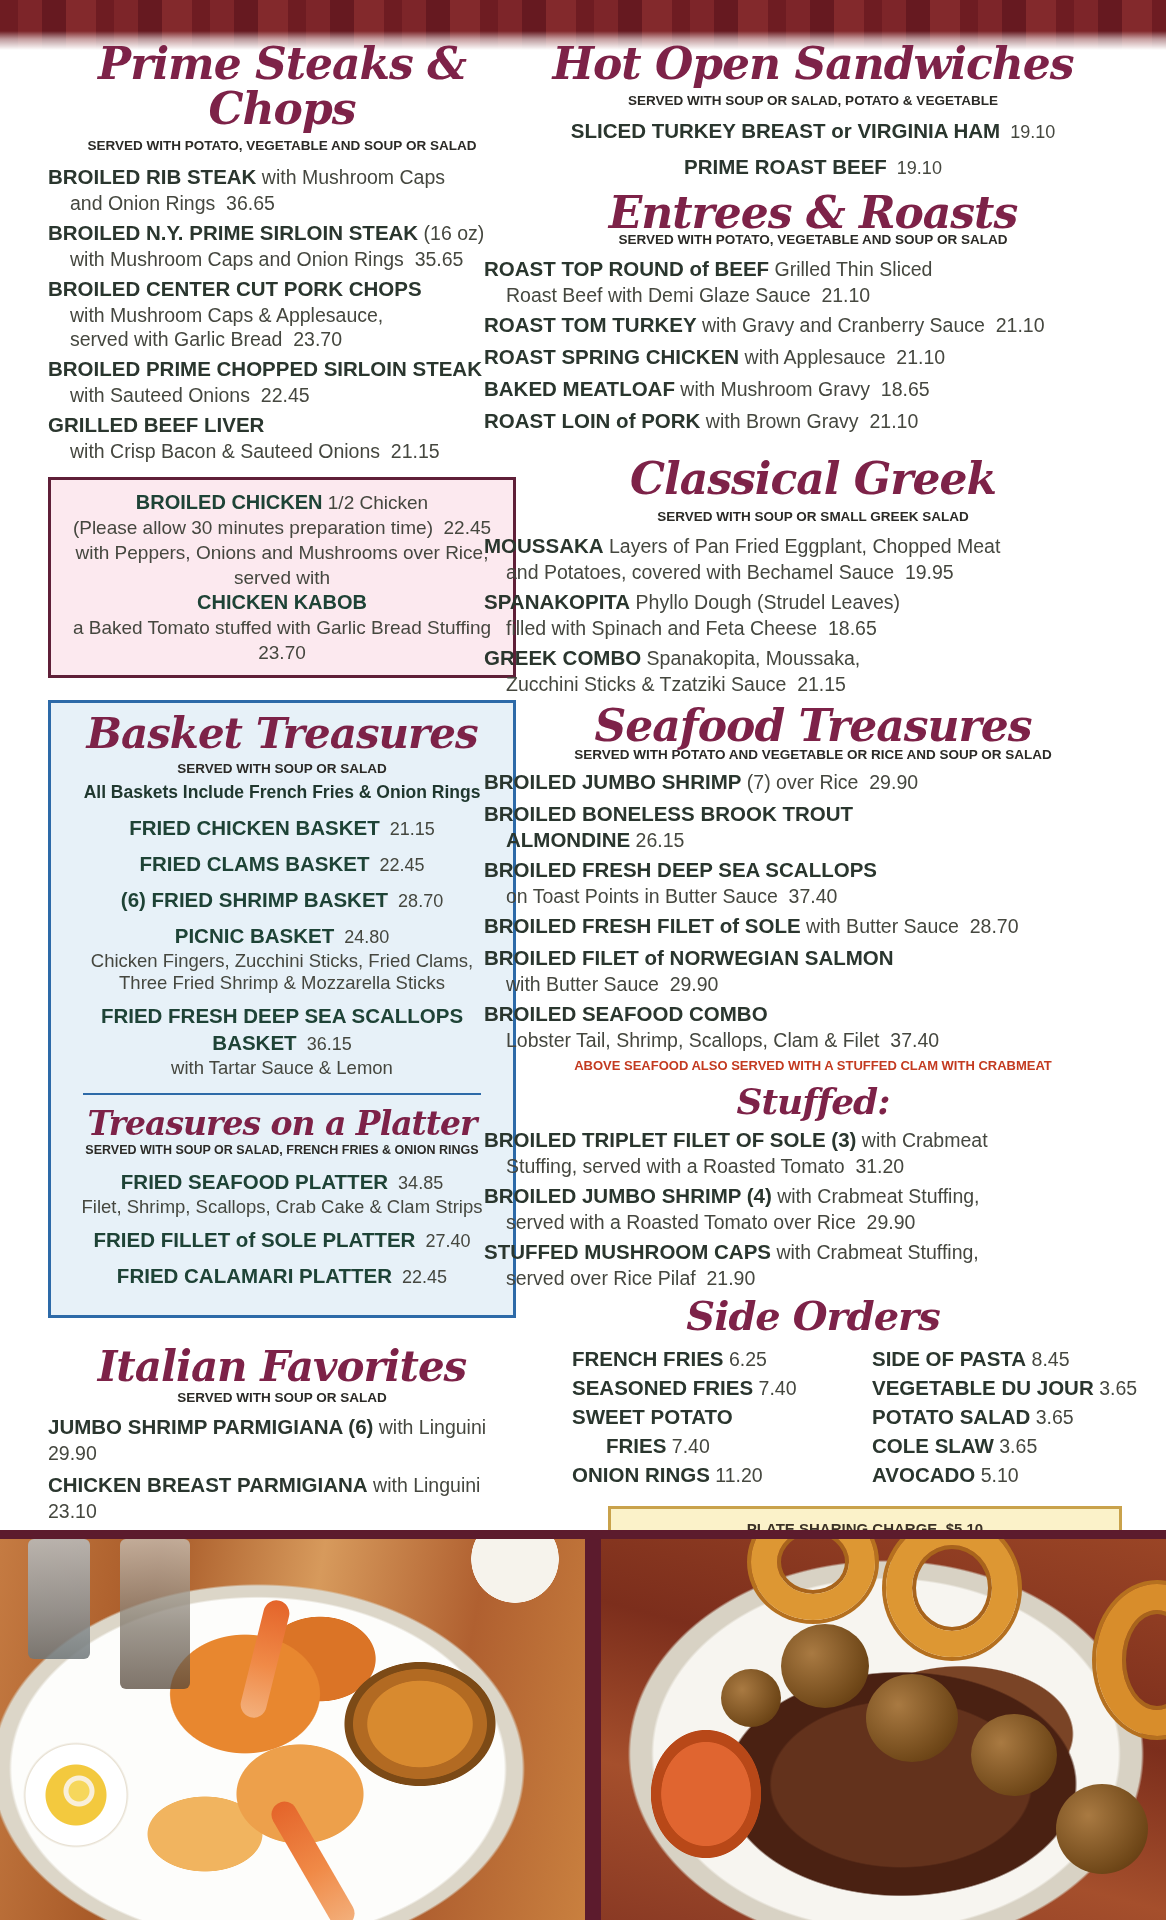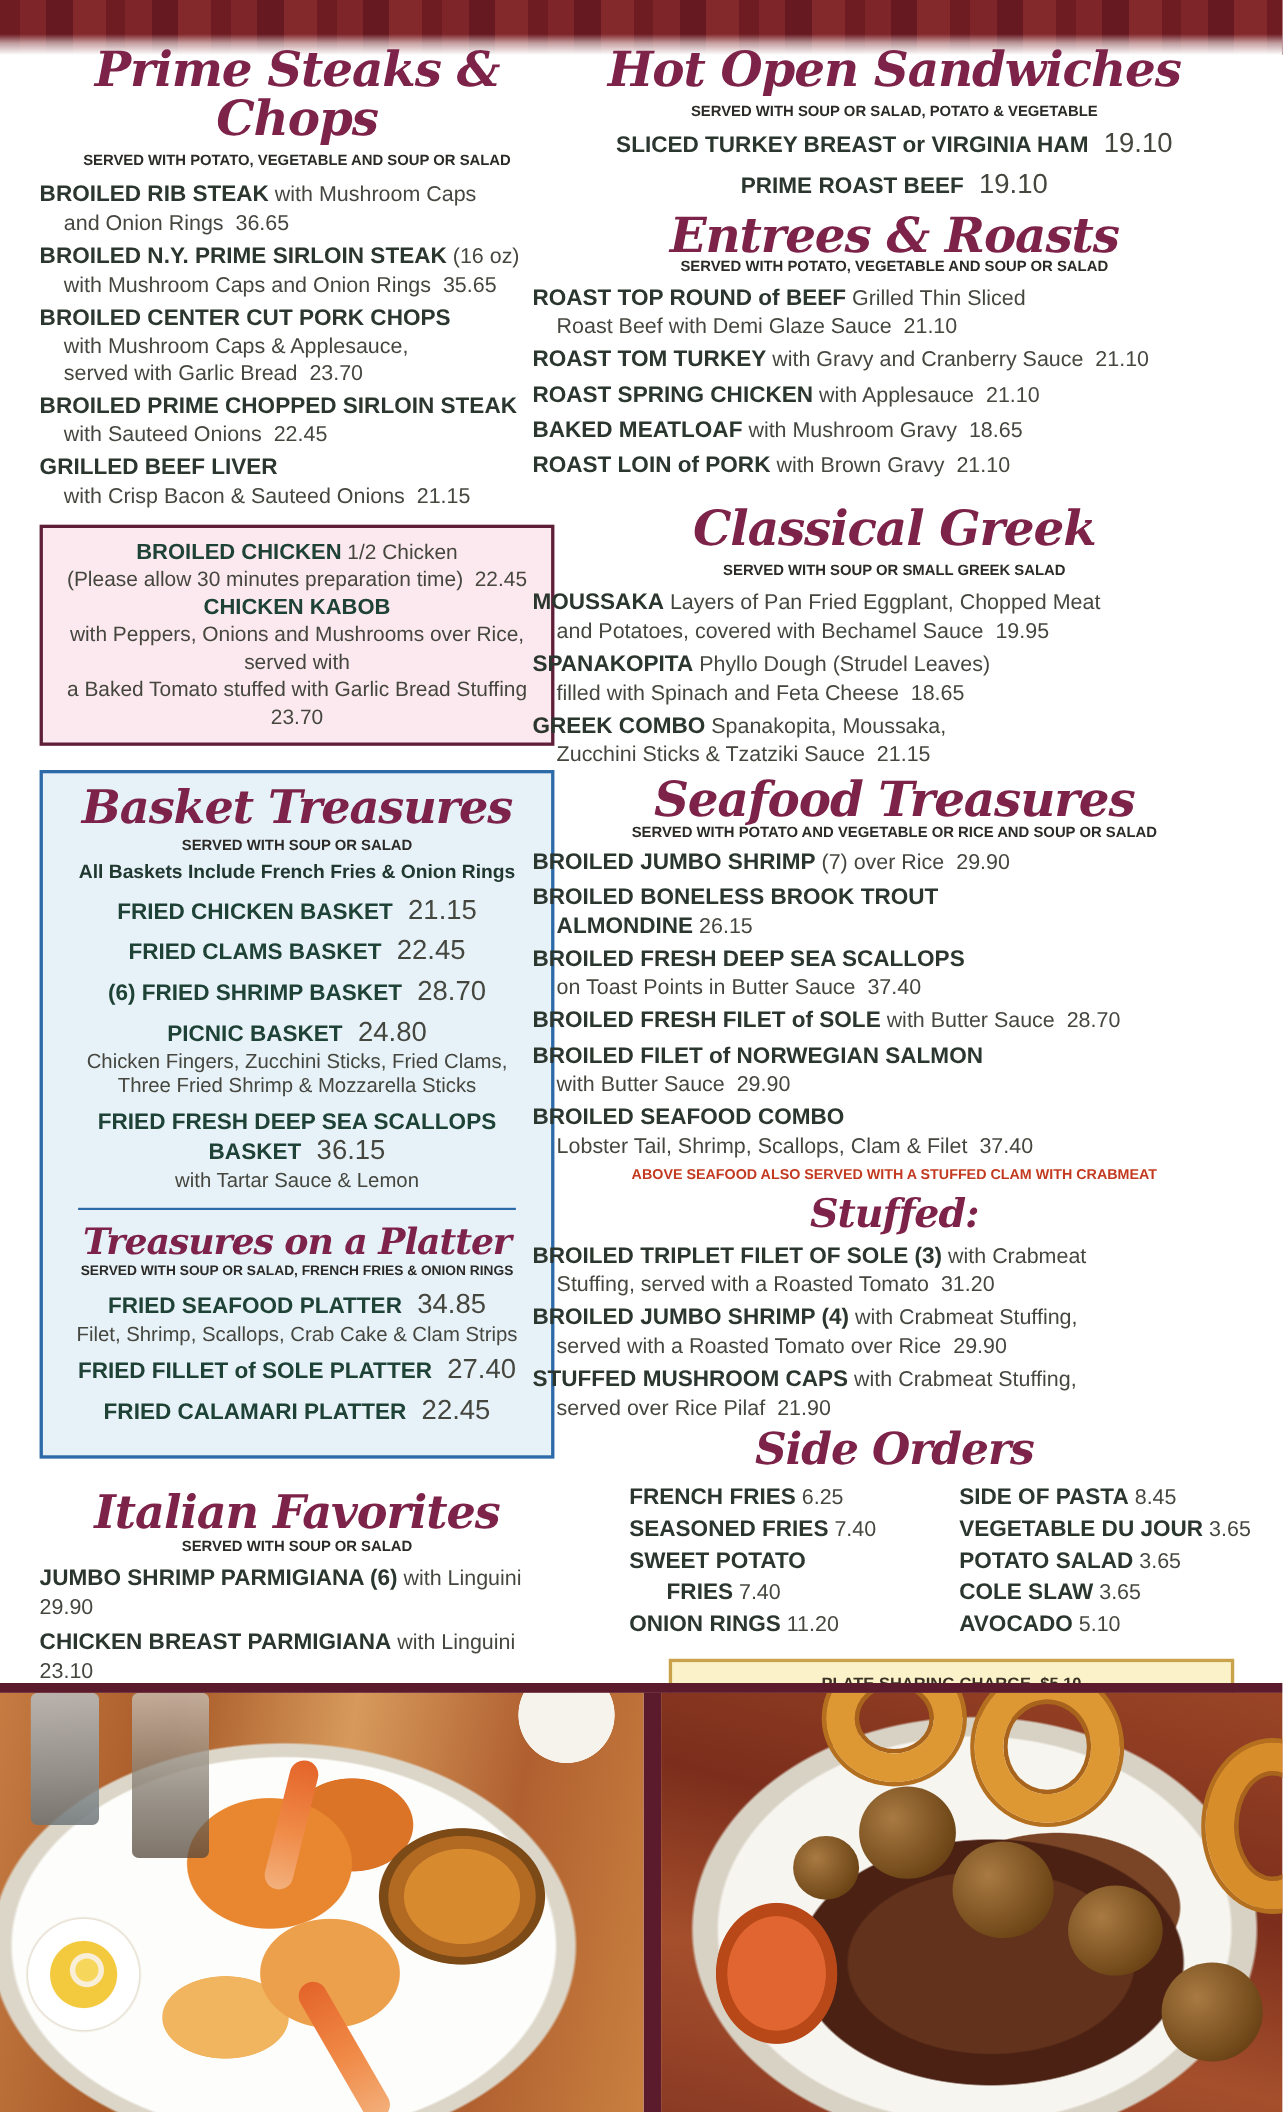--- a/index.html
+++ b/index.html
@@ -9,21 +9,21 @@
   }
   
   .top-band{
     position:absolute;top:0;left:0;width:1166px;height:50px;
     background:
       linear-gradient(to bottom, rgba(255,255,255,0) 0 62%, rgba(255,255,255,.55) 78%, #ffffff 100%),
       repeating-linear-gradient(90deg,#6e1c22 0 18px,#7d2529 18px 42px,#661920 42px 66px,#83292c 66px 96px),
       #76212a;
   }
   
-  .col-left{position:absolute;left:36px;top:42px;width:468px;}
+  .col-left{position:absolute;left:48px;top:42px;width:468px;}
   .col-right{position:absolute;left:484px;top:42px;width:658px;}
   
   .script-title{
     font-family:"DejaVu Serif", serif;font-style:italic;font-weight:bold;
     color:#7d2248;text-align:center;line-height:1.02;letter-spacing:-1px;
   }
   .t44{font-size:44px;} .t42{font-size:42px;} .t40{font-size:40px;}
   .t36{font-size:36px;} .t34{font-size:33px;}
   .subtitle{
     font-weight:bold;color:#2b2a26;text-align:center;
@@ -33,21 +33,21 @@
   .items{margin-top:10px;}
   .mi{margin-bottom:6px;}
   .mi-head{white-space:pre-wrap;line-height:24px;}
   .mi-name{font-weight:bold;color:#2a362e;font-size:20.5px;}
   .mi-reg{color:#45473f;font-size:19.5px;}
   .mi-line{margin-left:22px;white-space:pre-wrap;line-height:24px;color:#45473f;font-size:19.5px;}
   
   .ci{text-align:center;margin-bottom:9px;}
   .ci-head{white-space:pre-wrap;line-height:25px;}
   .ci-bold{font-weight:bold;color:#1e4336;font-size:20.5px;}
-  .ci-price{color:#45473f;font-size:25px;}
+  .ci-price{color:#45473f;font-size:18px;}
   .ci-desc{white-space:pre-wrap;line-height:22px;font-size:18.5px;color:#45473f;}
   
   .pink-box{
     margin-top:14px;border:3px solid #5f1f38;background:#fcE9ef;background:#fce9ef;
     padding:10px 20px;text-align:center;
   }
   .pb-line{white-space:pre-wrap;line-height:25px;font-size:19px;color:#45473f;}
   .pb-bold{font-weight:bold;color:#1e4336;font-size:20px;}
   
   .blue-box{
@@ -164,22 +164,22 @@
       <div class="mi">
         <div class="mi-head"><span class="mi-name">GRILLED BEEF LIVER</span></div>
         <div class="mi-line">with Crisp Bacon &amp; Sauteed Onions  21.15</div>
       </div>
     </div>
 
   <div class="pink-box">
     <div>
         <div class="pb-line"><span class="pb-bold">BROILED CHICKEN</span><span class="pb-reg"> 1/2 Chicken</span></div>
         <div class="pb-line"><span class="pb-reg">(Please allow 30 minutes preparation time)  22.45</span></div>
+        <div class="pb-line"><span class="pb-reg">with Peppers, Onions and Mushrooms over Rice, served with</span></div>
         <div class="pb-line"><span class="pb-bold">CHICKEN KABOB</span></div>
-        <div class="pb-line"><span class="pb-reg">with Peppers, Onions and Mushrooms over Rice, served with</span></div>
         <div class="pb-line"><span class="pb-reg">a Baked Tomato stuffed with Garlic Bread Stuffing  23.70</span></div>
       </div>
   </div>
 
   <div class="blue-box">
     <div class="script-title t42">Basket Treasures</div>
     <div class="subtitle">SERVED WITH SOUP OR SALAD</div>
     <div class="note-bold">All Baskets Include French Fries &amp; Onion Rings</div>
     <div>
         <div class="ci">

